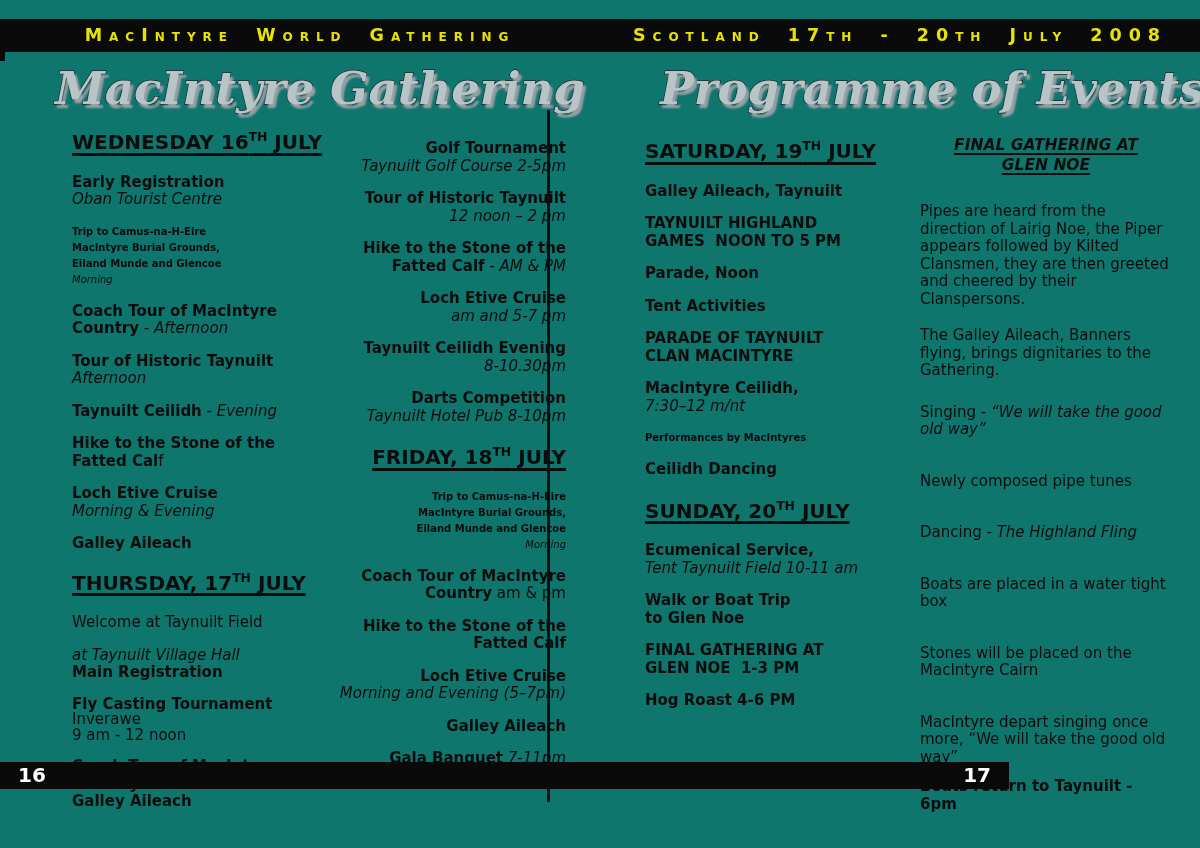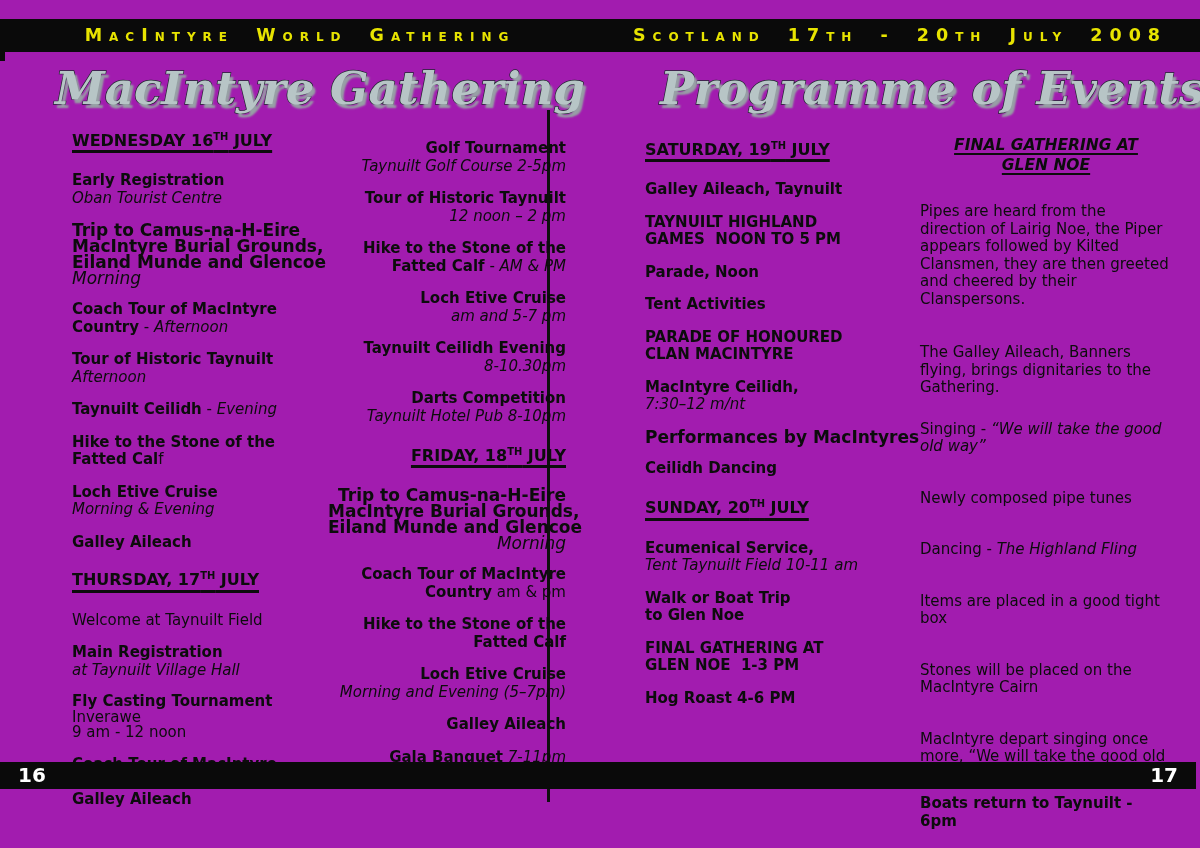--- a/index.html
+++ b/index.html
@@ -1,18 +1,18 @@
 <!DOCTYPE html>
 <html><head>
 <meta charset="utf-8">
 <style>
   html,body { margin:0; padding:0; background:#888; }
   .page {
     position:relative; width:1200px; height:848px; margin:0 auto;
-    background:#a21caf; overflow:hidden;
+    background:#0f766e; overflow:hidden;
     font-family:"DejaVu Sans","Liberation Sans",sans-serif;
     color:#0c0c0c;
   }
   
   .topbar {
     position:absolute; left:0; top:19px; width:1200px; height:33px;
     background:var(--bar-bg,#0a0a0a); display:flex;
   }
   .topbar-half {
     width:50%; text-align:center; line-height:33px;
@@ -43,53 +43,53 @@
   .col { position:absolute; }
   .col .line { white-space:nowrap; }
   .col1 { left:72px;  top:127px; width:252px; }
   .col2 { left:328px; top:140px; width:238px;text-align:right; }
   .col3 { left:645px; top:136px; width:240px; }
   .col4 { left:920px; top:135px; width:252px; }
   .col4 .line { white-space:normal; }
 
   .block { margin-bottom:15px; }
   .entry { font-size:15px; line-height:17.5px; }
-  .entry-small { font-size:17px; line-height:16px; }
+  .entry-small { font-size:10px; line-height:16px; }
   .tight { line-height:15.5px; }
-  .day-heading { font-size:16px; font-weight:bold; line-height:19px; margin-bottom:22px; }
+  .day-heading { font-size:20px; font-weight:bold; line-height:19px; margin-bottom:22px; }
   .day-heading .line {
     text-decoration:underline; text-decoration-thickness:2.5px; text-underline-offset:3.5px;
   }
   .gap { margin-top:17px; }
 
   .center-heading {
     font-size:15.5px; font-weight:bold; font-style:italic;
     text-align:center; line-height:20px;
   }
   .center-heading .line {
     text-decoration:underline; text-decoration-thickness:2px; text-underline-offset:3px;
     white-space:normal;
   }
   .para { font-size:15px; line-height:17.5px; }
   .para-bold { font-weight:bold; }
   .col4 .block { margin-bottom:34px; }
   .col4 .block:nth-child(1) { margin-bottom:28px; }
-  .col4 .block:nth-child(2) { margin-bottom:36px; }
+  .col4 .block:nth-child(2) { margin-bottom:19px; }
   .col4 .block:nth-child(3) { margin-bottom:24px; }
   .col4 .block:nth-child(9) { margin-bottom:12px; }
 
   
   .sb  { font-weight:bold; }
   .si  { font-style:italic; }
   .sr  { font-weight:normal; font-style:normal; }
   .sbi { font-weight:bold; font-style:italic; }
   .ssup{ font-weight:bold; font-size:0.62em; vertical-align:super; letter-spacing:0; }
 
   
-  .bottombar { position:absolute; left:0; top:762px; width:1196px; height:27px; background:var(--bar-bg,#0a0a0a); }
+  .bottombar { position:absolute; left:0; top:762px; width:1009px; height:27px; background:var(--bar-bg,#0a0a0a); }
   .pagenum { position:absolute; top:0; color:#ffffff; font-weight:bold; font-size:20px; line-height:27px; }
   .pagenum-left  { left:18px; }
   .pagenum-right { right:18px; }
 </style>
 </head>
 <body>
 
 <div class="page" style="--bar-bg: #0a0a0a; --header-yellow: #e8e400; --title-fill: #b7c5c6;">
 
   <div class="topbar">
@@ -139,22 +139,22 @@
       <div class="block entry">
         <div class="line"><span class="sb">Galley Aileach</span></div>
       </div>
       <div class="block day-heading">
         <div class="line"><span class="sb">THURSDAY, 17</span><span class="ssup">TH</span><span class="sb"> JULY</span></div>
       </div>
       <div class="block entry">
         <div class="line"><span class="sr">Welcome at Taynuilt Field</span></div>
       </div>
       <div class="block entry">
+        <div class="line"><span class="si">at Taynuilt Village Hall</span></div>
         <div class="line"><span class="sb">Main Registration</span></div>
-        <div class="line"><span class="si">at Taynuilt Village Hall</span></div>
       </div>
       <div class="block entry tight">
         <div class="line"><span class="sb">Fly Casting Tournament</span></div>
         <div class="line"><span class="sr">Inverawe</span></div>
         <div class="line"><span class="sr">9 am - 12 noon</span></div>
       </div>
       <div class="block entry">
         <div class="line"><span class="sb">Coach Tour of MacIntyre</span></div>
         <div class="line"><span class="sb">Country</span><span class="sr">&nbsp; AM AND PM</span></div>
         <div class="line"><span class="sb">Galley Aileach</span></div>
@@ -225,21 +225,21 @@
         <div class="line"><span class="sb">TAYNUILT HIGHLAND</span></div>
         <div class="line"><span class="sb">GAMES &nbsp;NOON TO 5 PM</span></div>
       </div>
       <div class="block entry">
         <div class="line"><span class="sb">Parade, Noon</span></div>
       </div>
       <div class="block entry">
         <div class="line"><span class="sb">Tent Activities</span></div>
       </div>
       <div class="block entry">
-        <div class="line"><span class="sb">PARADE OF HONOURED</span></div>
+        <div class="line"><span class="sb">PARADE OF TAYNUILT</span></div>
         <div class="line"><span class="sb">CLAN MACINTYRE</span></div>
       </div>
       <div class="block entry">
         <div class="line"><span class="sb">MacIntyre Ceilidh,</span></div>
         <div class="line"><span class="si">7:30–12 m/nt</span></div>
       </div>
       <div class="block entry-small">
         <div class="line"><span class="sb">Performances by MacIntyres</span></div>
       </div>
       <div class="block entry">
@@ -278,21 +278,21 @@
       <div class="block para">
         <div class="line"><span class="sr">Singing - </span><span class="si">“We will take the good old way”</span></div>
       </div>
       <div class="block para">
         <div class="line"><span class="sr">Newly composed pipe tunes</span></div>
       </div>
       <div class="block para">
         <div class="line"><span class="sr">Dancing - </span><span class="si">The Highland Fling</span></div>
       </div>
       <div class="block para">
-        <div class="line"><span class="sr">Items are placed in a good tight box</span></div>
+        <div class="line"><span class="sr">Boats are placed in a water tight box</span></div>
       </div>
       <div class="block para">
         <div class="line"><span class="sr">Stones will be placed on the MacIntyre Cairn</span></div>
       </div>
       <div class="block para">
         <div class="line"><span class="sr">MacIntyre depart singing once more, “We will take the good old way”</span></div>
       </div>
       <div class="block para para-bold">
         <div class="line"><span class="sb">Boats return to Taynuilt - 6pm</span></div>
       </div>

